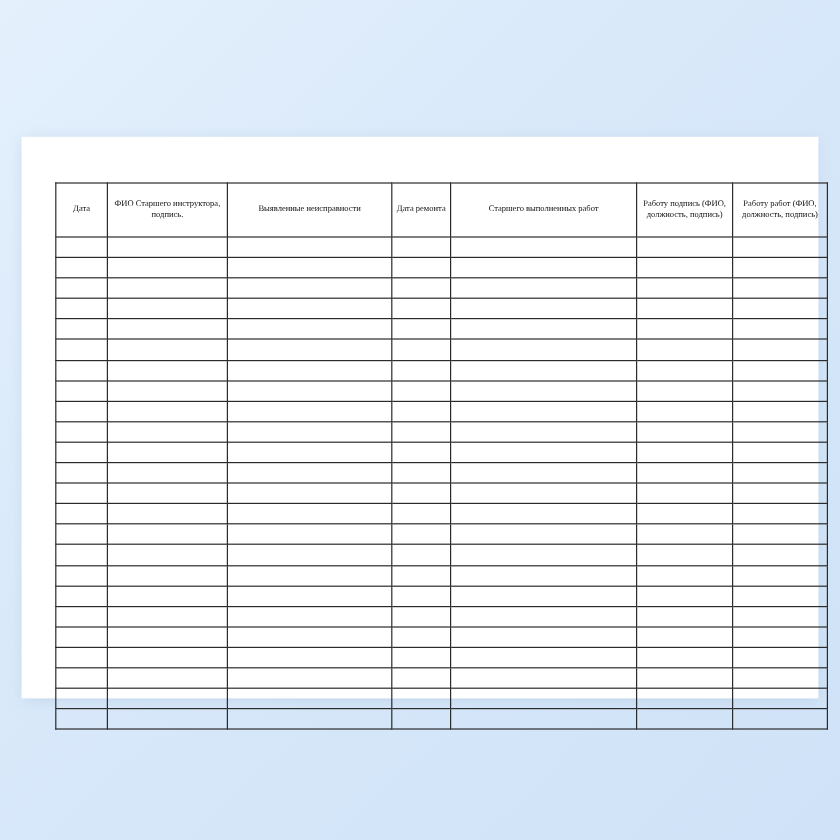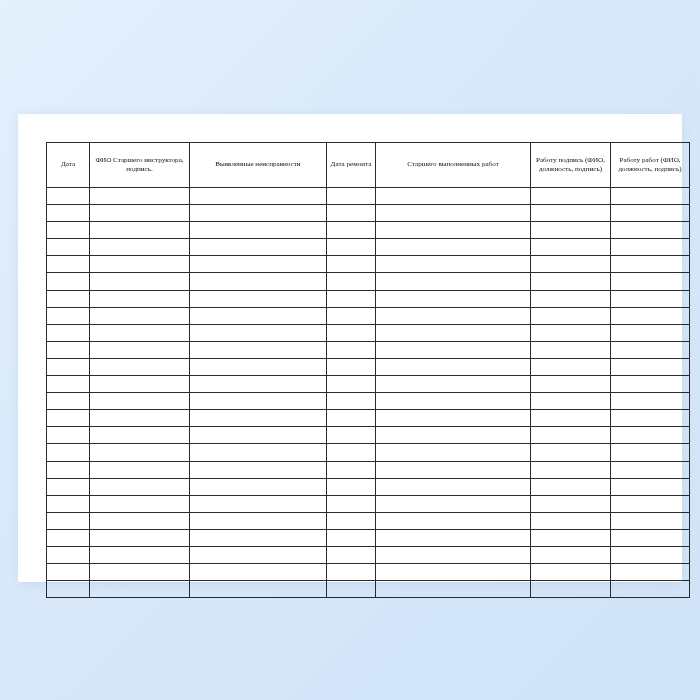--- a/index.html
+++ b/index.html
@@ -33,21 +33,21 @@
     position: absolute;
     left: 18px;
     top: 114px;
     width: 664px;
     height: 468px;
     background: #ffffff;
   }
   .table-wrap {
     position: absolute;
     left: 28px;
-    top: 28px;
+    top: 38px;
     width: 608px;
   }
   table.register {
     border-collapse: collapse;
     width: 608px;
     table-layout: fixed;
   }
   table.register th,
   table.register td {
     border: 1px solid #2b2b2b;

